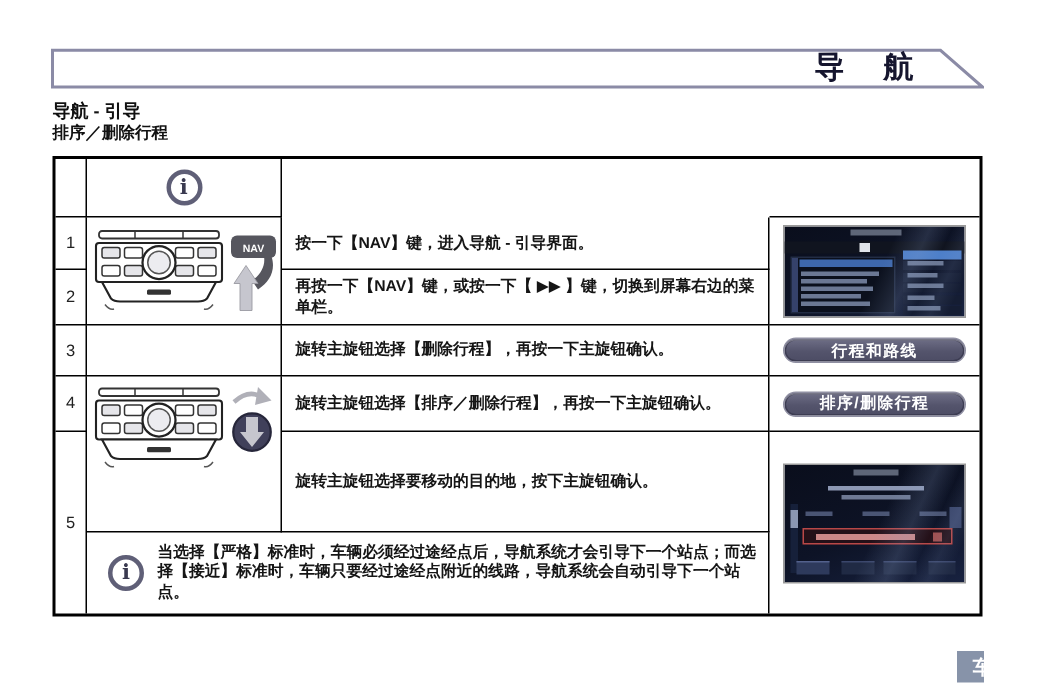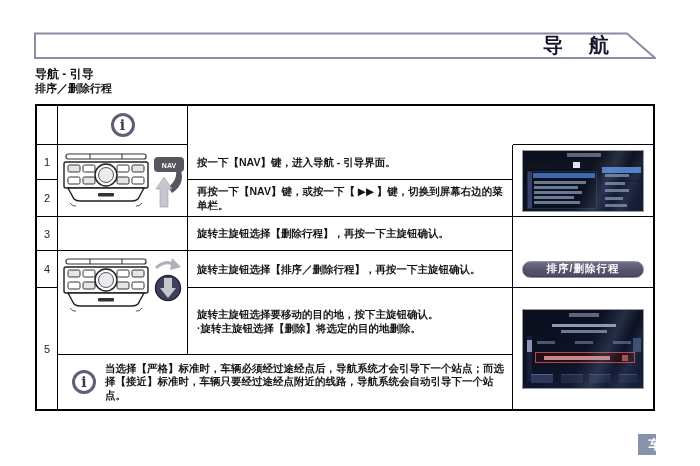--- a/index.html
+++ b/index.html
@@ -188,20 +188,23 @@
         </div>
       </div>
     </div>
 
     <div class="cell c1 r3 numcell">2</div>
     <div class="cell c3 r3 textcell">再按一下【NAV】键，或按一下【 ▶▶ 】键，切换到屏幕右边的菜单栏。</div>
 
     <div class="cell c1 r4 numcell">3</div>
     <div class="cell c2 r4"></div>
     <div class="cell c3 r4 textcell">旋转主旋钮选择【删除行程】，再按一下主旋钮确认。</div>
+    <div class="cell c4 r4 no-br center-cell">
+      <div class="pill">行程和路线</div>
+    </div>
 
     <div class="cell c1 r5 numcell">4</div>
     <div class="cell c2 r56 top-cell">
       <svg class="panel-svg" width="126" height="62" viewBox="0 0 126 62">
         <rect x="6" y="3" width="80" height="5" rx="2" fill="#fff" stroke="#333" stroke-width="1.2"></rect>
         <line x1="30" y1="3" x2="30" y2="8" stroke="#333" stroke-width="1"></line>
         <line x1="62" y1="3" x2="62" y2="8" stroke="#333" stroke-width="1"></line>
         <rect x="4" y="11" width="84" height="26" rx="2" fill="#fff" stroke="#222" stroke-width="1.4"></rect>
         <rect x="8" y="14" width="12" height="7" rx="1.5" fill="#e6e6ea" stroke="#333" stroke-width="1"></rect>
         <rect x="23" y="14" width="12" height="7" rx="1.5" fill="#fff" stroke="#333" stroke-width="1"></rect>
@@ -224,21 +227,20 @@
       </svg>
     </div>
     <div class="cell c4 r5 no-br center-cell">
       <div class="pill">排序/删除行程</div>
     </div>
     <div class="cell c3 r5 textcell">旋转主旋钮选择【排序／删除行程】，再按一下主旋钮确认。</div>
 
     <div class="cell c1 r68 no-bb numcell">5</div>
     <div class="cell c3 r6 textcell">
       <div>旋转主旋钮选择要移动的目的地，按下主旋钮确认。</div>
-      <div>·旋转主旋钮选择【删除】将选定的目的地删除。</div>
     </div>
     <div class="cell c4 r68 no-br no-bb center-cell">
       <div class="screen shot2">
         <div class="abs" style="left:46px;top:3px;width:30px;height:4px;background:#5e6678;"></div>
         <div class="abs" style="left:29px;top:14px;width:64px;height:3.5px;background:#8d98b4;"></div>
         <div class="abs" style="left:38px;top:20px;width:46px;height:3.5px;background:#6e7994;"></div>
         <div class="abs" style="left:14px;top:31px;width:18px;height:3px;background:#4a5574;"></div>
         <div class="abs" style="left:52px;top:31px;width:18px;height:3px;background:#4a5574;"></div>
         <div class="abs" style="left:90px;top:31px;width:18px;height:3px;background:#4a5574;"></div>
         <div class="abs" style="left:4px;top:26px;width:5px;height:46px;background:#16203a;">

